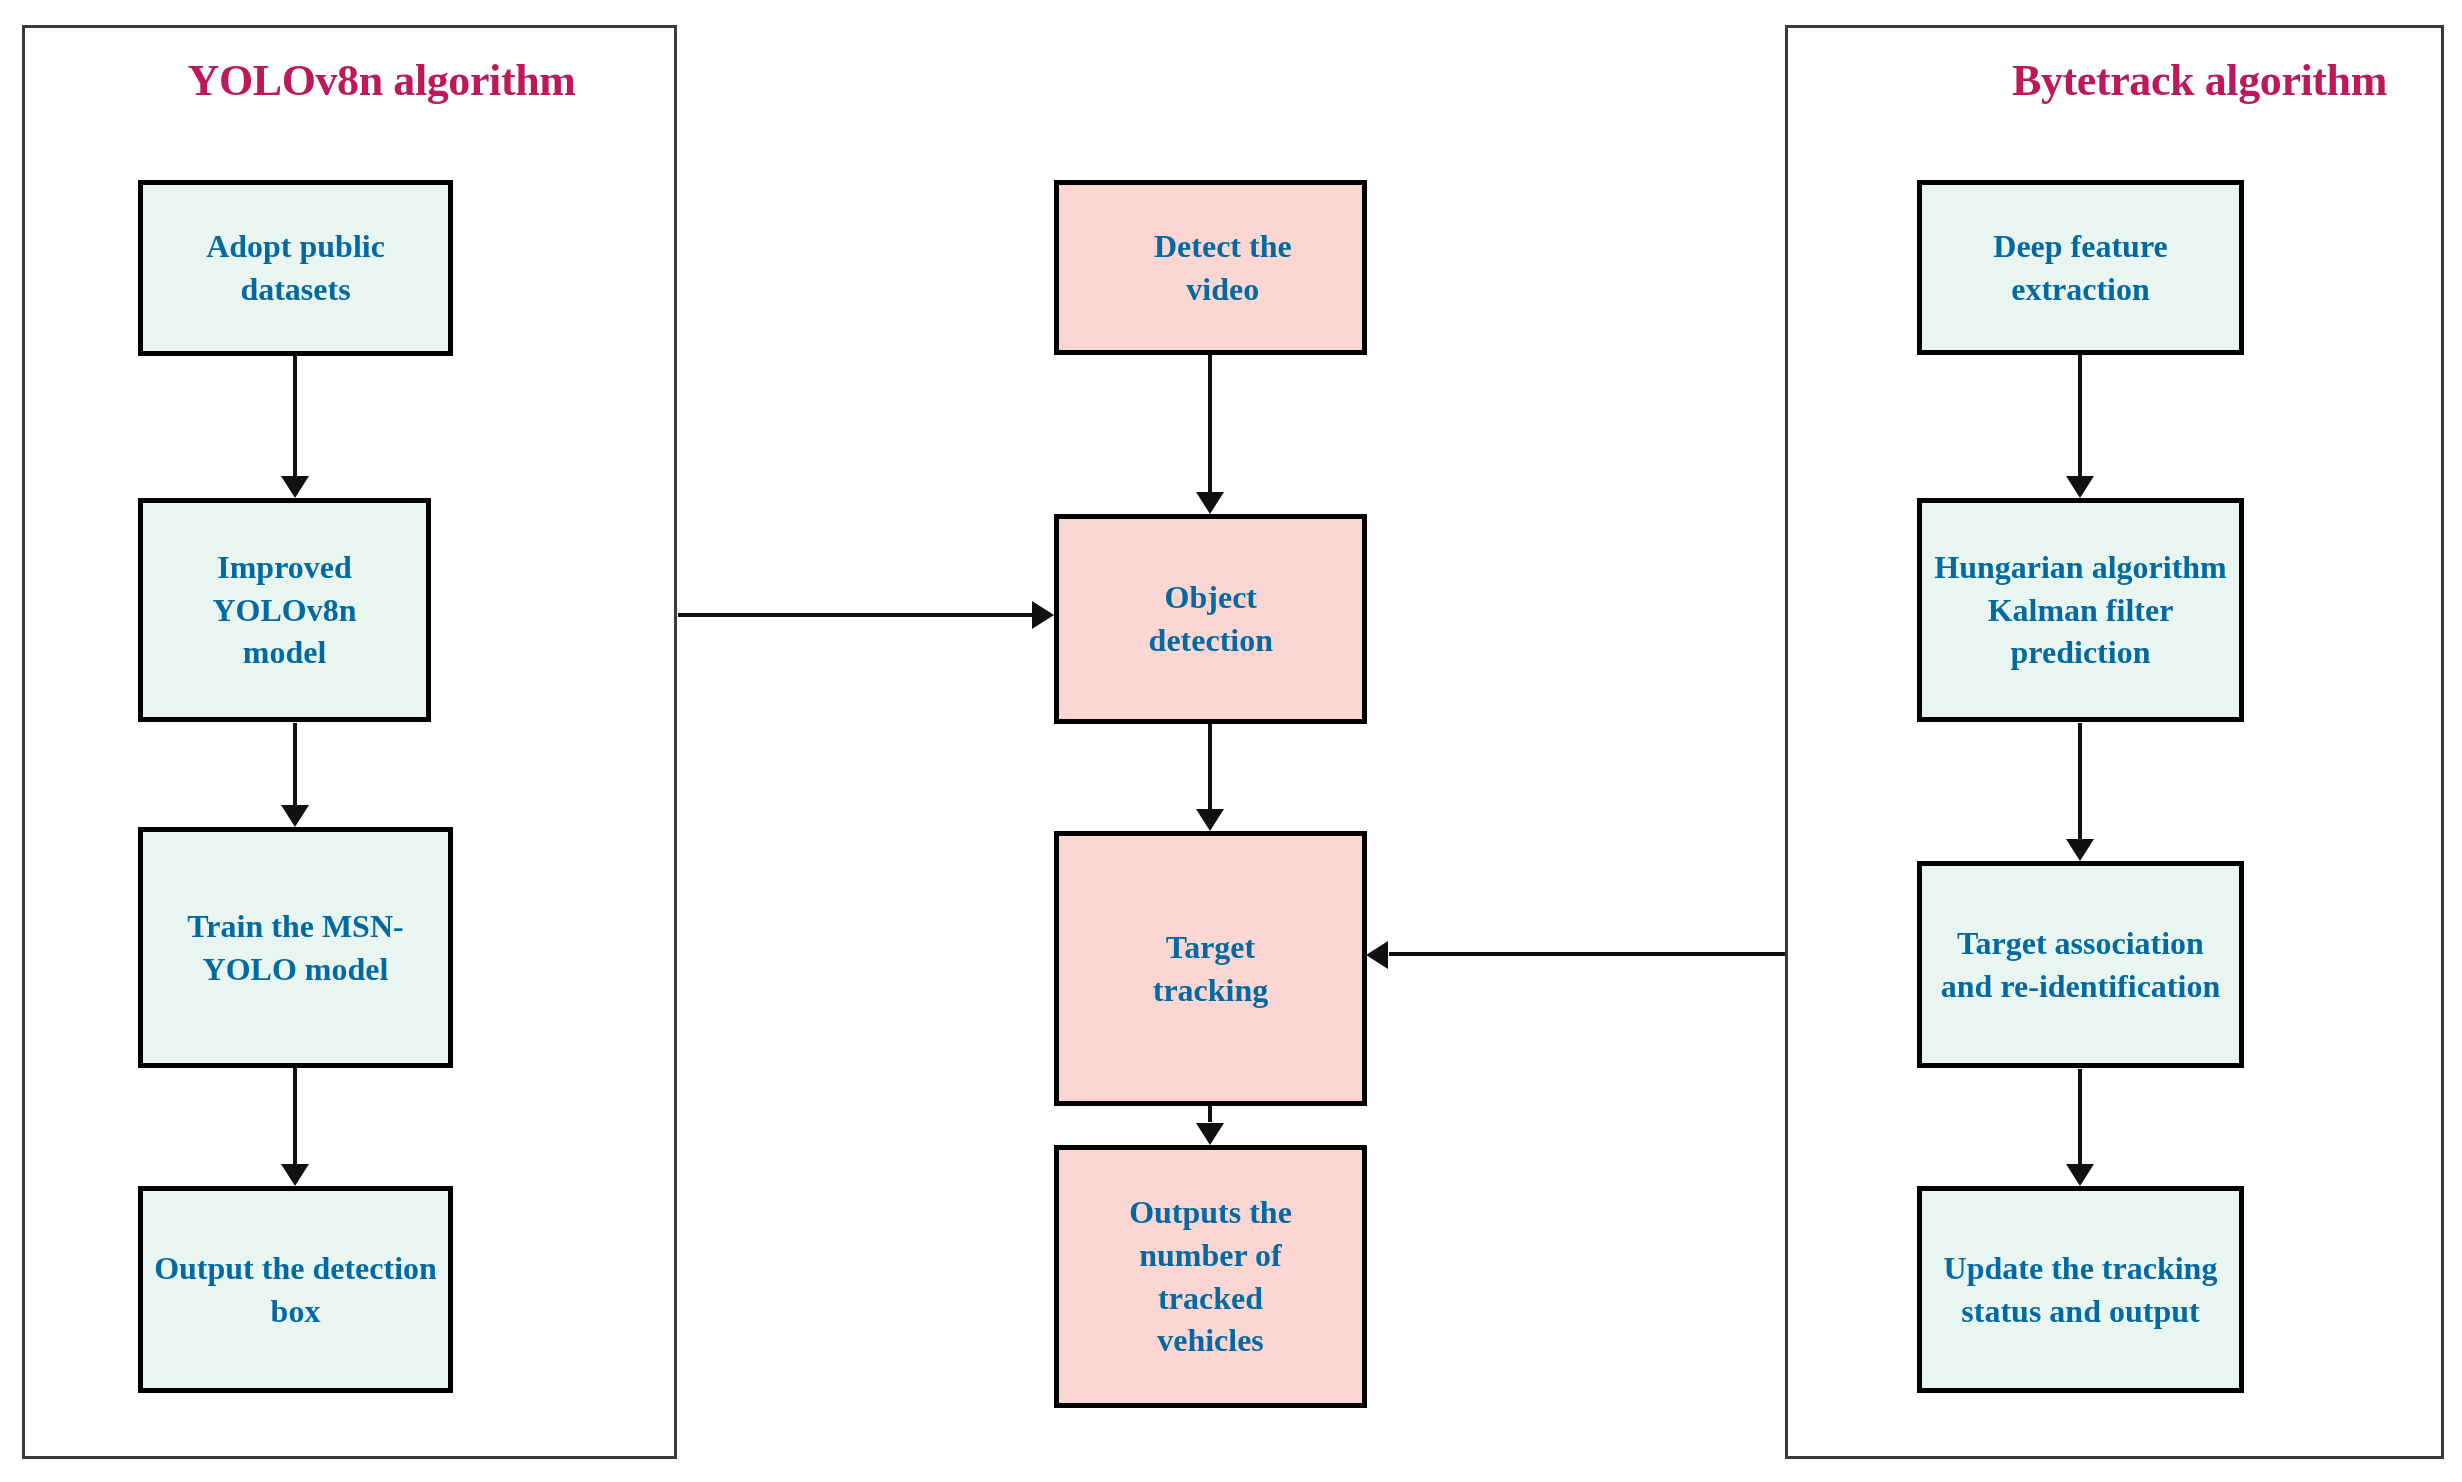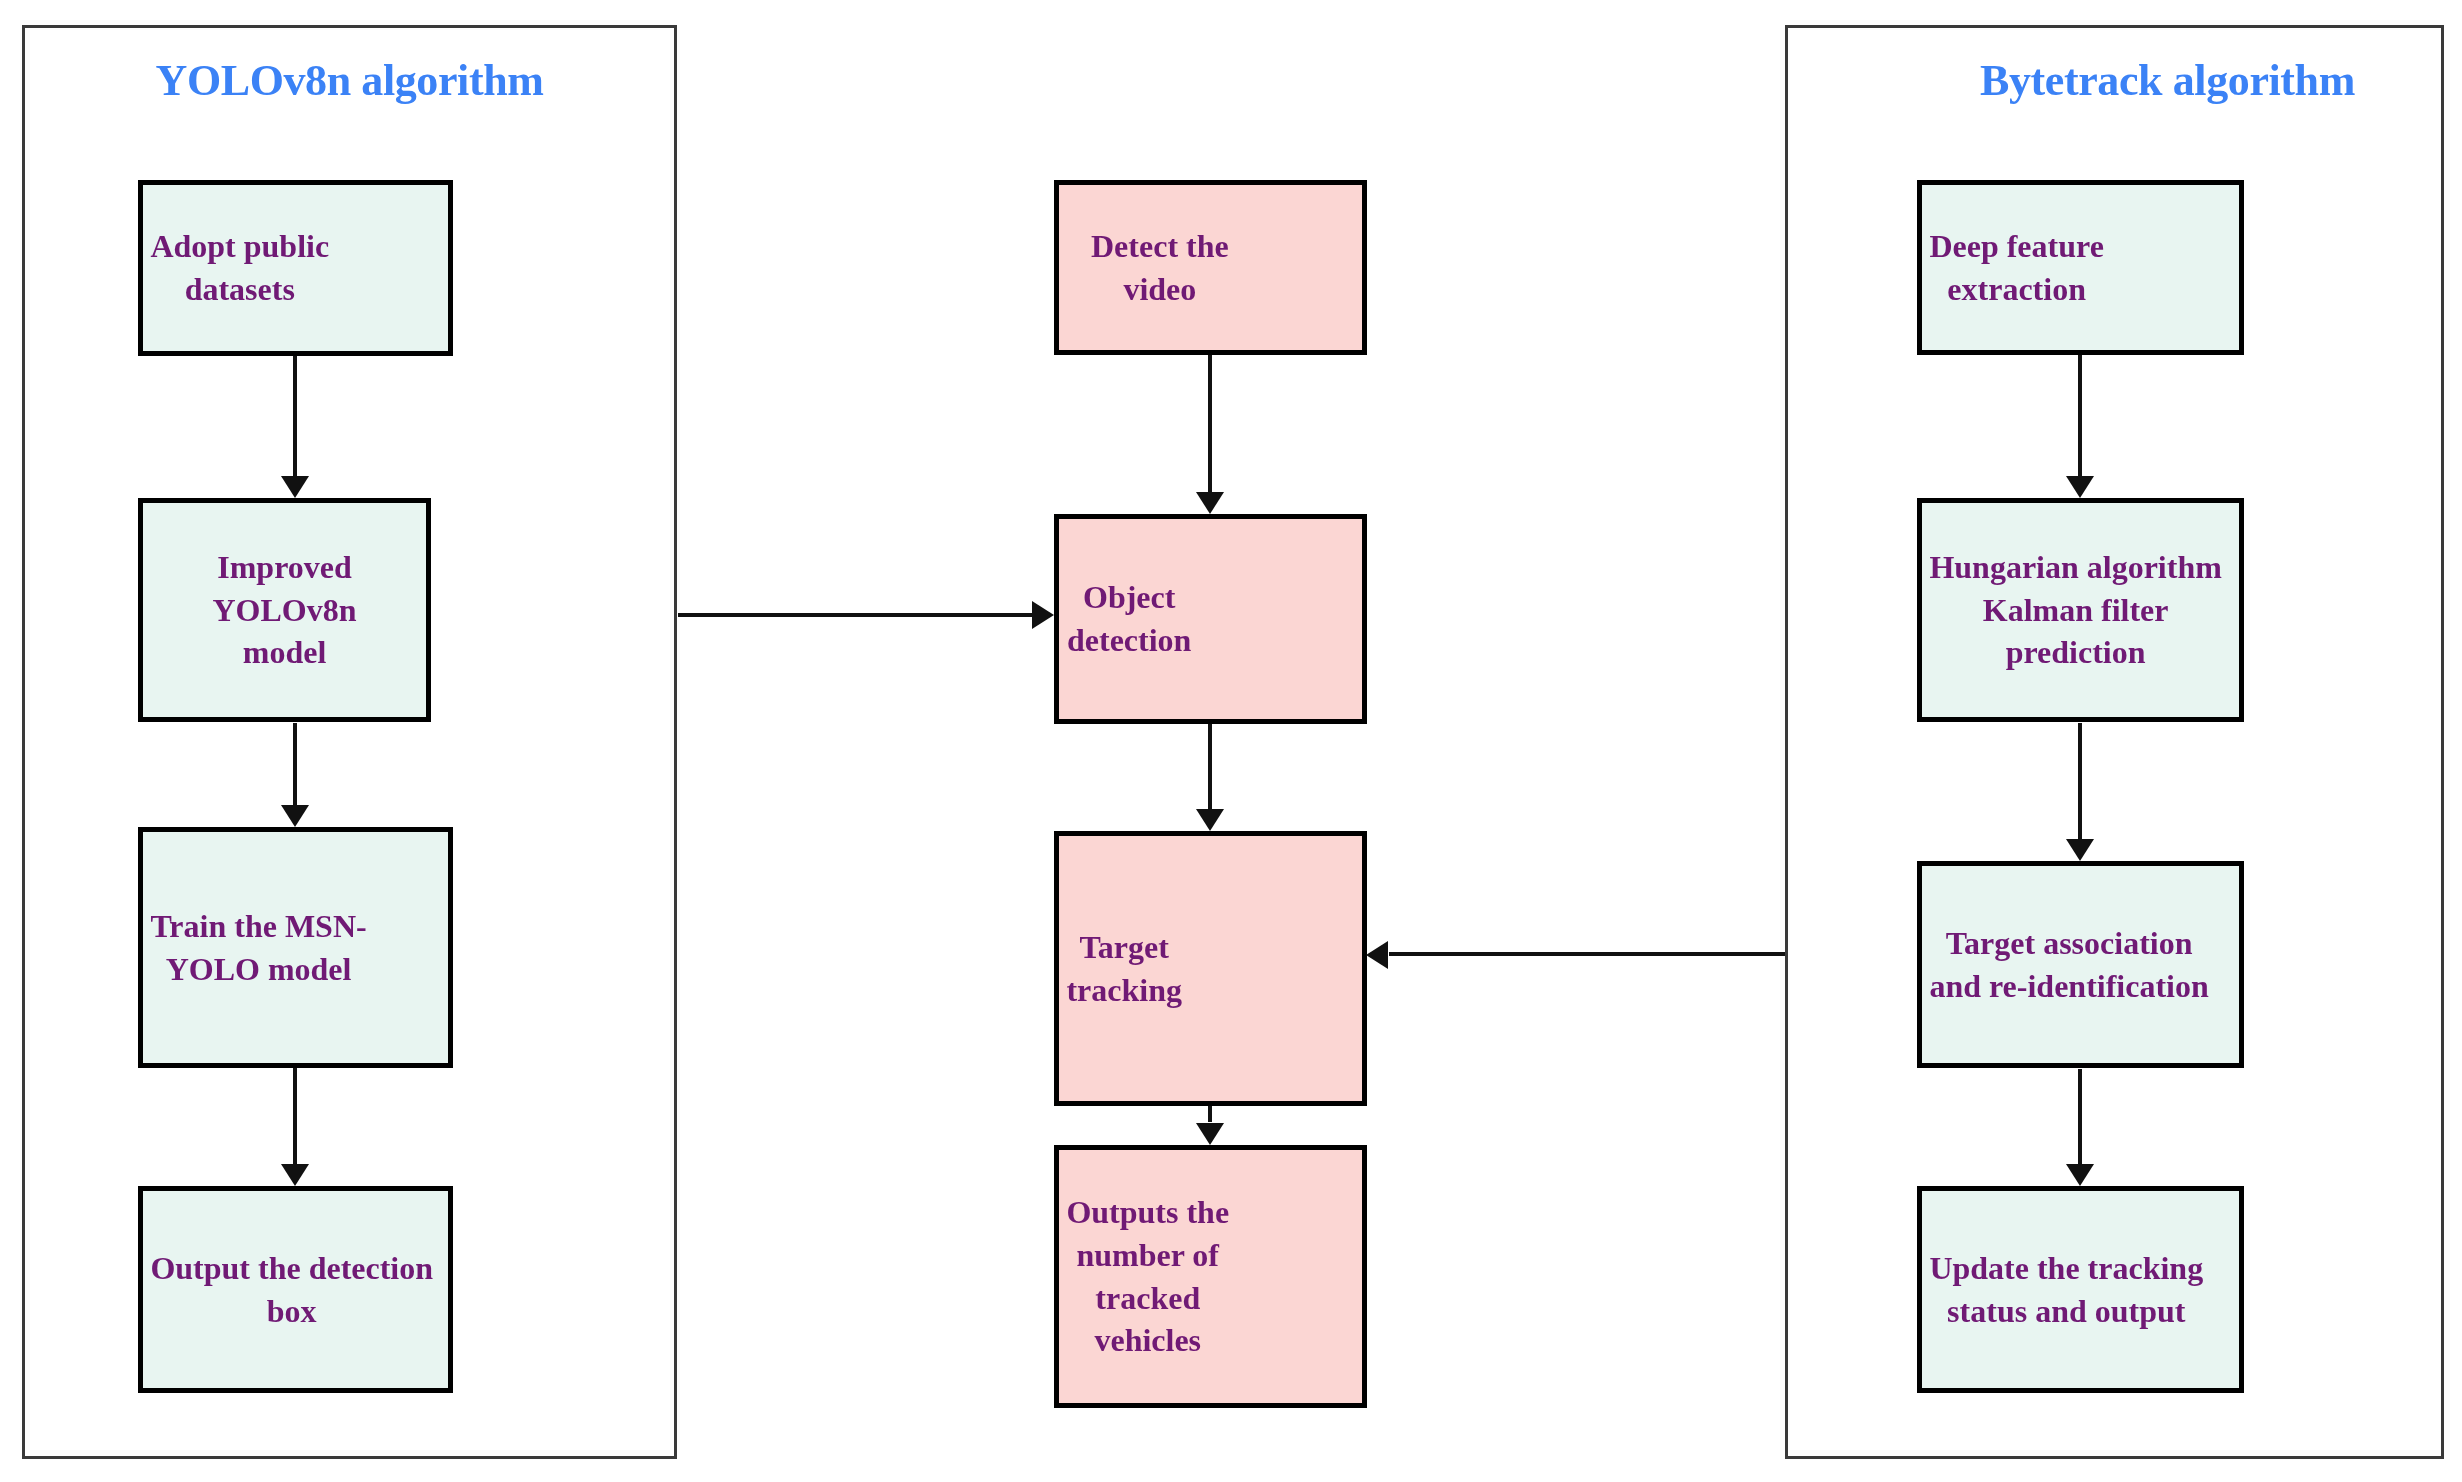--- a/index.html
+++ b/index.html
@@ -25,35 +25,36 @@
     border: 3.7px solid #3a3a3a;
     box-sizing: border-box;
   }
   .panel-title {
     position: absolute;
     width: 100%;
     text-align: center;
     font-weight: bold;
     font-size: 44px;
     line-height: 1.05;
-    color: #3b82f6;
+    color: #be185d;
     letter-spacing: -0.4px;
+    padding-left: 32px;
   }
 
   
   .node {
     position: absolute;
     box-sizing: border-box;
     border: 5.2px solid #000000;
     display: flex;
     align-items: center;
-    justify-content: flex-start;
+    justify-content: center;
     text-align: center;
     font-weight: bold;
-    color: #701a75;
+    color: #0369a1;
     line-height: 1.33;
     padding: 3px 7.4px;
   }
   .node.teal { background: #e8f5f1; }
   .node.pink { background: #fbd6d3; }
   .node-label { display: block; white-space: pre-line; }
 
   
   .vline {
     position: absolute;

